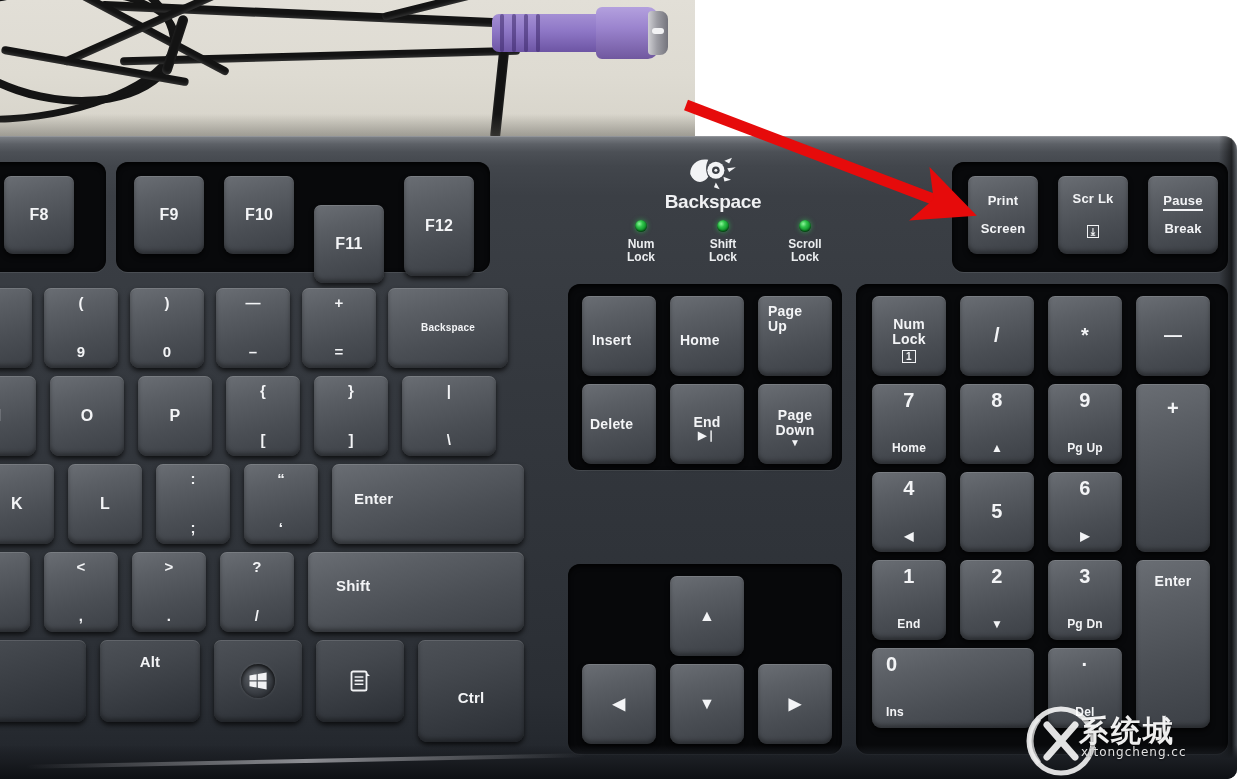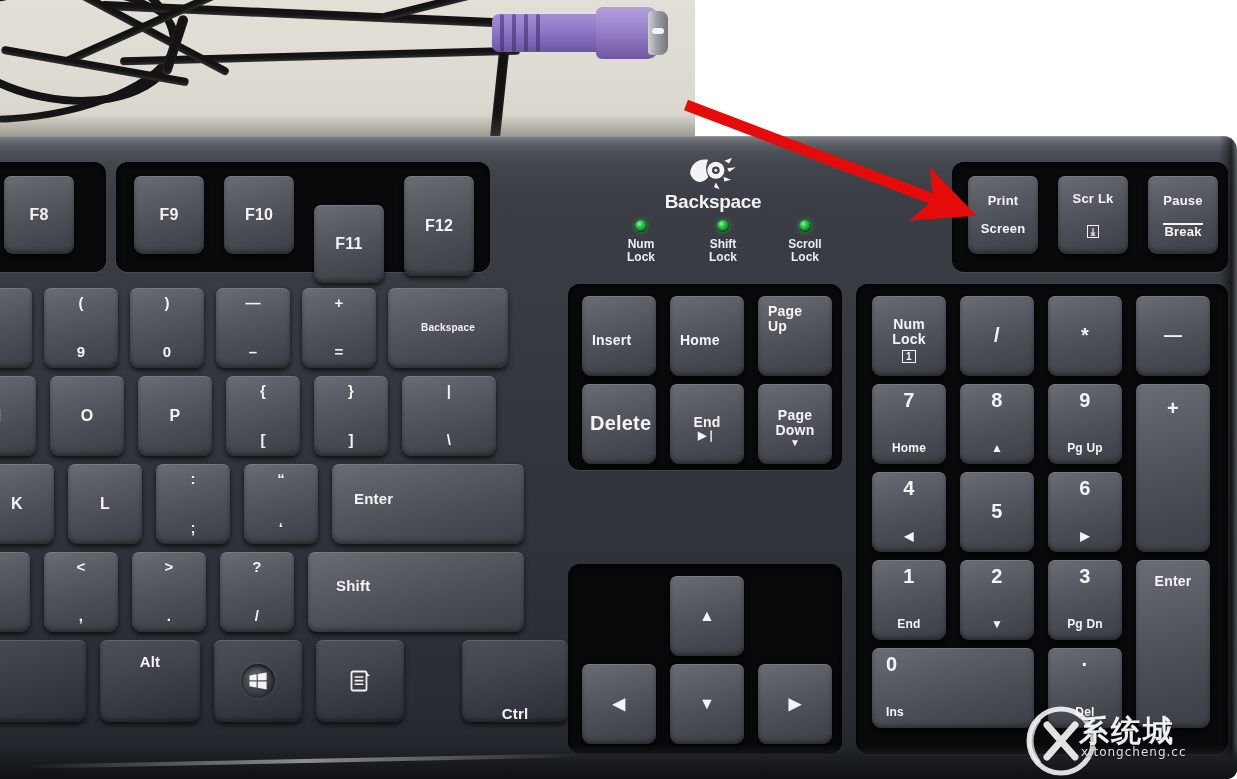--- a/index.html
+++ b/index.html
@@ -193,21 +193,21 @@
     text-shadow: 0 1px 2px rgba(0,0,0,.6);
   }
 
   .boxglyph {
     display:inline-block;
     border:1.6px solid #f3f4f6;
     font-size:10px; line-height:11px;
     padding: 0 3px;
     font-weight:bold;
   }
-  .pause-top { border-bottom: 2px solid #f3f4f6; padding-bottom:15px; }
+  .pause-top { border-bottom: 2px solid #f3f4f6; padding-bottom:1px; }
   .winkey {
     width: 34px; height: 34px; border-radius:50%;
     background: radial-gradient(circle at 40% 35%, #5e6268 0%, #3a3e44 55%, #17191d 100%);
     box-shadow: inset 0 2px 4px rgba(0,0,0,.8), 0 0 3px rgba(255,255,255,.15);
     display:flex; align-items:center; justify-content:center;
   }
 </style>
 </head>
 <body>
 
@@ -334,21 +334,21 @@
       <span class="sub" style="font-size:14px; align-self:flex-start; margin:8px 0 0 10px;">Insert</span>
     </div>
     <div class="key" style="left:684px; top:160px; width:74px; height:80px;">
       <span class="sub" style="font-size:14px; align-self:flex-start; margin:8px 0 0 10px;">Home</span>
     </div>
     <div class="key" style="left:772px; top:160px; width:74px; height:80px; align-items:flex-start; justify-content:flex-start; padding:8px 0 0 10px;">
       <span class="sub" style="font-size:14px;">Page</span>
       <span class="sub" style="font-size:14px;">Up</span>
     </div>
     <div class="key" style="left:596px; top:248px; width:74px; height:80px;">
-      <span class="sub" style="font-size:20px; align-self:flex-start; margin:8px 0 8px 8px;">Delete</span>
+      <span class="sub" style="font-size:14px; align-self:flex-start; margin:8px 0 8px 8px;">Delete</span>
     </div>
     <div class="key" style="left:684px; top:248px; width:74px; height:80px; padding:8px 0 0 0;">
       <span class="sub" style="font-size:14px;">End</span>
       <span class="sub" style="font-size:11px;">▶❘</span>
     </div>
     <div class="key" style="left:772px; top:248px; width:74px; height:80px; padding:8px 0 0 0;">
       <span class="sub" style="font-size:14px;">Page</span>
       <span class="sub" style="font-size:14px;">Down</span>
       <span class="sub" style="font-size:10px;">▼</span>
     </div>
@@ -500,21 +500,21 @@
     </div>
     <div class="key dark" style="left:330px; top:504px; width:88px; height:82px;">
       <svg width="22" height="24" viewBox="0 0 22 24">
         <rect x="2.5" y="2.5" width="15" height="19" rx="1.6" fill="none" stroke="#f1f2f4" stroke-width="1.8"></rect>
         <line x1="5.6" y1="8" x2="14.4" y2="8" stroke="#f1f2f4" stroke-width="1.6"></line>
         <line x1="5.6" y1="11.6" x2="14.4" y2="11.6" stroke="#f1f2f4" stroke-width="1.6"></line>
         <line x1="5.6" y1="15.2" x2="14.4" y2="15.2" stroke="#f1f2f4" stroke-width="1.6"></line>
         <path d="M17 3 L21 7 L17 7 Z" fill="#f1f2f4"></path>
       </svg>
     </div>
-    <div class="key dark" style="left:432px; top:504px; width:106px; height:82px; justify-content:flex-end; padding-top:14px;margin-left:44px;">
+    <div class="key dark" style="left:432px; top:504px; width:106px; height:102px; justify-content:center; padding-top:14px;">
       <span class="sub" style="font-size:15px;">Ctrl</span>
     </div>
 
     <div class="well" style="left:582px; top:428px; width:274px; height:190px; background:#07080a;"></div>
     <div class="key" style="left:684px; top:440px; width:74px; height:80px;">
       <span class="main" style="font-size:16px;">▲</span>
     </div>
     <div class="key" style="left:596px; top:528px; width:74px; height:80px;">
       <span class="main" style="font-size:16px;">◀</span>
     </div>

